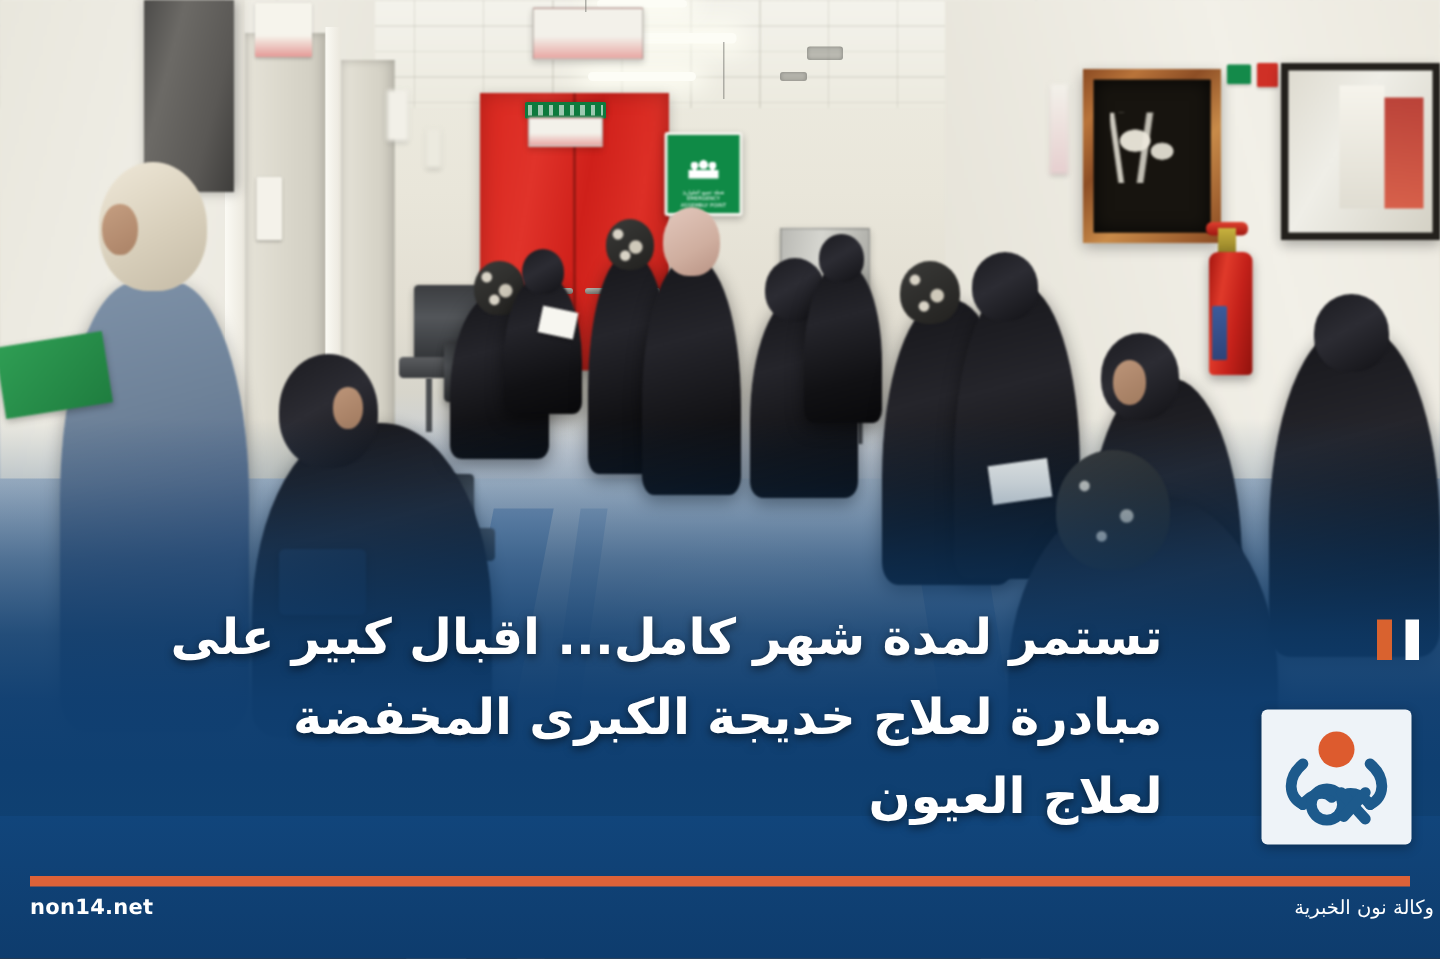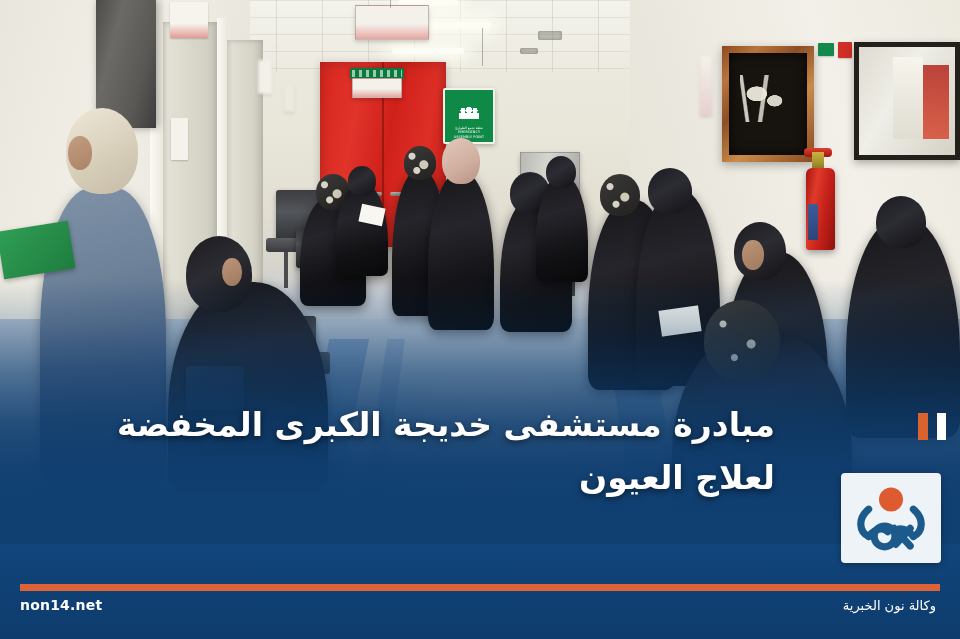--- a/index.html
+++ b/index.html
@@ -297,21 +297,21 @@
 
   #rule{
     position:absolute;left:20px;right:20px;top:584px;height:7px;background:#dd6238;
   }
   #siteurl{
     position:absolute;left:20px;top:597px;color:#fff;
     font-size:14px;font-weight:700;letter-spacing:.2px;
     font-family:"DejaVu Sans","Liberation Sans",sans-serif;
   }
   #agency{
-    position:absolute;right:24px;top:598px;color:#fff;
+    position:absolute;right:4px;top:598px;color:#fff;
     font-size:13px;direction:rtl;
     font-family:"DejaVu Sans","Liberation Sans",sans-serif;
   }
 </style>
 </head>
 <body>
 
 <div id="card">
 
   <div id="photo">
@@ -450,21 +450,22 @@
     <div class="person">
       <div class="abaya blur1" style="left:846px;top:218px;width:114px;height:220px;"></div>
       <div class="head blur1" style="left:876px;top:196px;width:50px;height:52px;"></div>
     </div>
   </div>
 
   <div id="shade"></div>
   <div id="bottombar"></div>
 
   <div id="headline">
-    <span class="hl">مبادرة مستشفى خديجة الكبرى المخفضة</span>
+    <span class="hl">تستمر لمدة شهر كامل... اقبال كبير على</span>
+    <span class="hl">مبادرة لعلاج خديجة الكبرى المخفضة</span>
     <span class="hl">لعلاج العيون</span>
   </div>
 
   <div id="badge">
     <div class="bar-tick"></div>
     <div class="bar-gap"></div>
     <div class="bar-white"></div>
   </div>
 
   <div id="logo">

